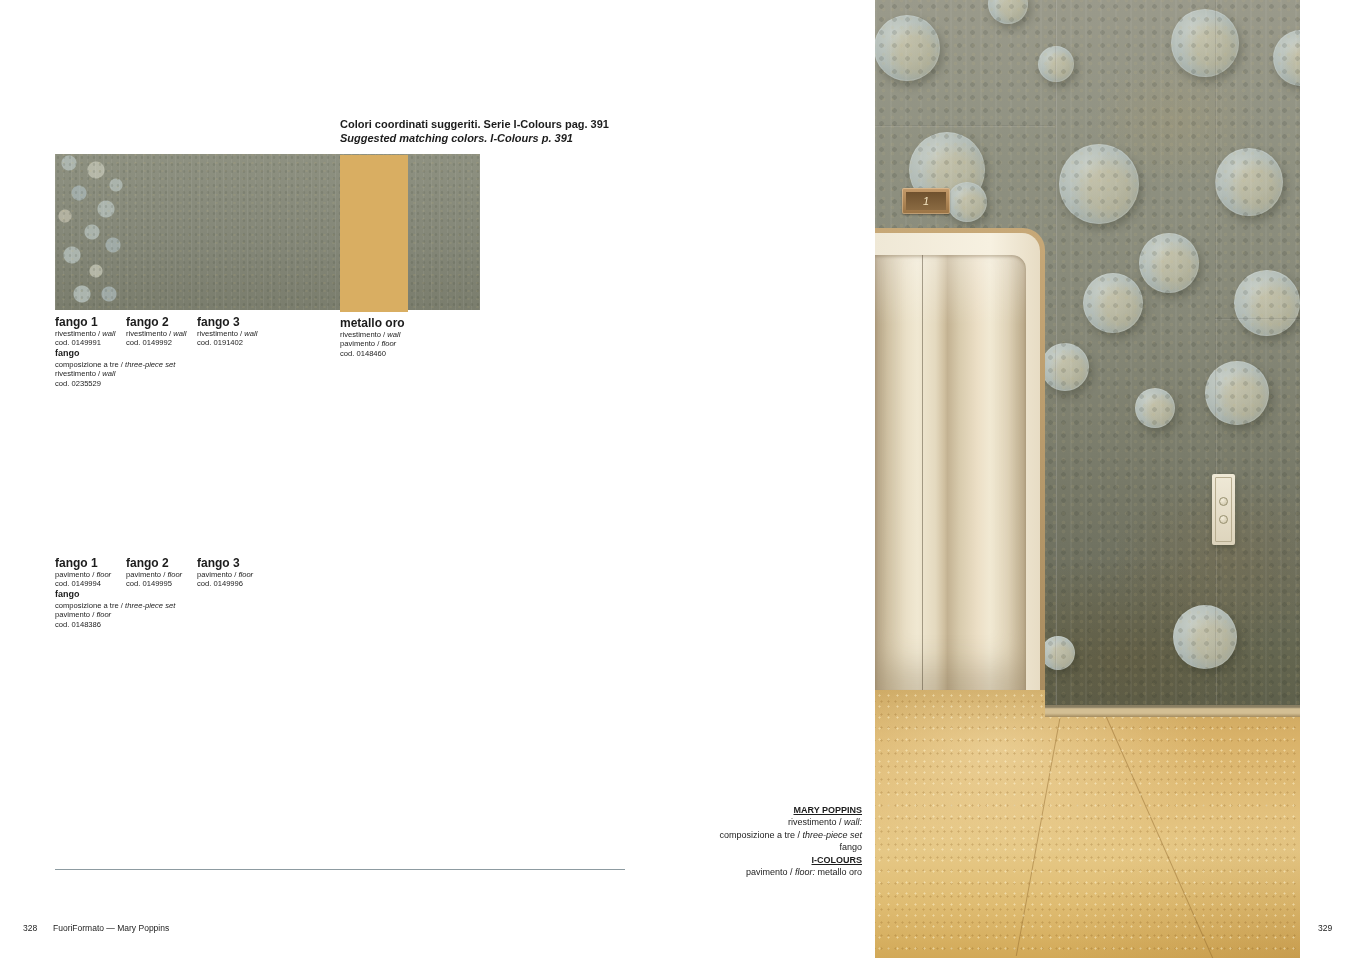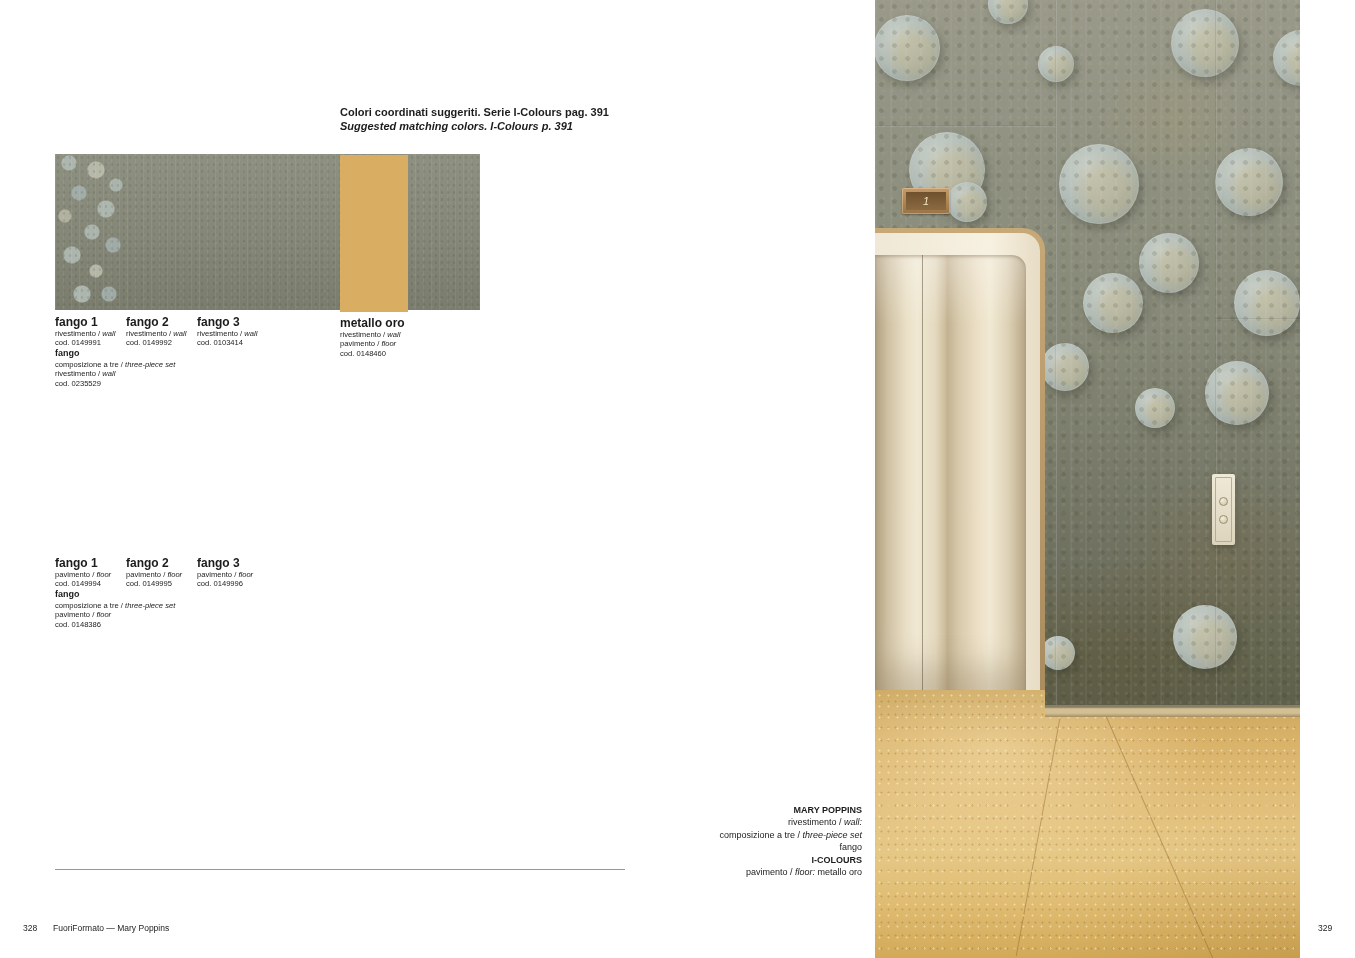--- a/index.html
+++ b/index.html
@@ -1,20 +1,20 @@
 <!DOCTYPE html>
 <html><head>
 <meta charset="utf-8">
 <style>
   html,body{margin:0;padding:0;background:#ffffff;}
   body{font-family:"Liberation Sans", sans-serif;color:#1c1c1c;-webkit-font-smoothing:antialiased;}
   .sheet{position:relative;width:1355px;height:958px;background:#ffffff;overflow:hidden;}
 
   
-  .heading{position:absolute;left:340px;top:106px;font-size:11px;line-height:13.5px;font-weight:bold;}
+  .heading{position:absolute;left:340px;top:118px;font-size:11px;line-height:13.5px;font-weight:bold;}
   .heading .en{font-style:italic;}
 
   .tiles{position:absolute;display:flex;gap:3px;}
   .wall-tiles{left:55px;top:154px;}
   .floor-tiles{left:55px;top:394px;}
   .tile{position:relative;width:68px;}
   .wall-tiles .tile{height:156px;}
   .tile::after{content:"";position:absolute;inset:0;pointer-events:none;}
 
   
@@ -76,21 +76,21 @@
   .pline i{font-style:italic;}
   .setblock{position:absolute;width:220px;font-size:7.6px;line-height:9.6px;}
   .setblock .pname{font-size:9px;font-weight:bold;margin-bottom:1px;}
   .r1c1{left:55px;top:318px;} .r1c2{left:126px;top:318px;} .r1c3{left:197px;top:318px;}
   .set1{left:55px;top:349px;}
   .goldlabel{left:340px;top:319px;width:90px;}
   .r2c1{left:55px;top:559px;} .r2c2{left:126px;top:559px;} .r2c3{left:197px;top:559px;}
   .set2{left:55px;top:590px;}
 
   .project-info{position:absolute;left:562px;top:804px;width:300px;text-align:right;font-size:9px;line-height:12.4px;}
-  .project-info .strong{font-weight:bold;}
+  .project-info .strong{font-weight:bold;text-decoration:underline;}
   .project-info i{font-style:italic;}
 
   .rule{position:absolute;left:55px;top:869px;width:570px;height:1px;background:#8d9ba1;}
 
   .footer{position:absolute;top:923px;font-size:8.5px;}
   .f-num{left:23px;} .f-title{left:53px;} .f-num-r{left:1318px;}
 
   
   .photo{position:absolute;left:875px;top:0;width:425px;height:958px;overflow:hidden;background:#868878;}
   .wall{position:absolute;left:0;top:0;width:425px;height:717px;
@@ -183,21 +183,21 @@
     <div class="pline">cod. 0149991</div>
   </div>
   <div class="plabel r1c2">
     <div class="pname">fango 2</div>
     <div class="pline"><span>rivestimento / </span><i>wall</i></div>
     <div class="pline">cod. 0149992</div>
   </div>
   <div class="plabel r1c3">
     <div class="pname">fango 3</div>
     <div class="pline"><span>rivestimento / </span><i>wall</i></div>
-    <div class="pline">cod. 0103414</div>
+    <div class="pline">cod. 0191402</div>
   </div>
 
   <div class="setblock set1">
     <div class="pname">fango</div>
     <div class="pline"><span>composizione a tre / </span><i>three-piece set</i></div>
     <div class="pline"><span>rivestimento / </span><i>wall</i></div>
     <div class="pline">cod. 0235529</div>
   </div>
 
   <div class="gold-swatch" style="background: rgb(217, 174, 98);"></div>

